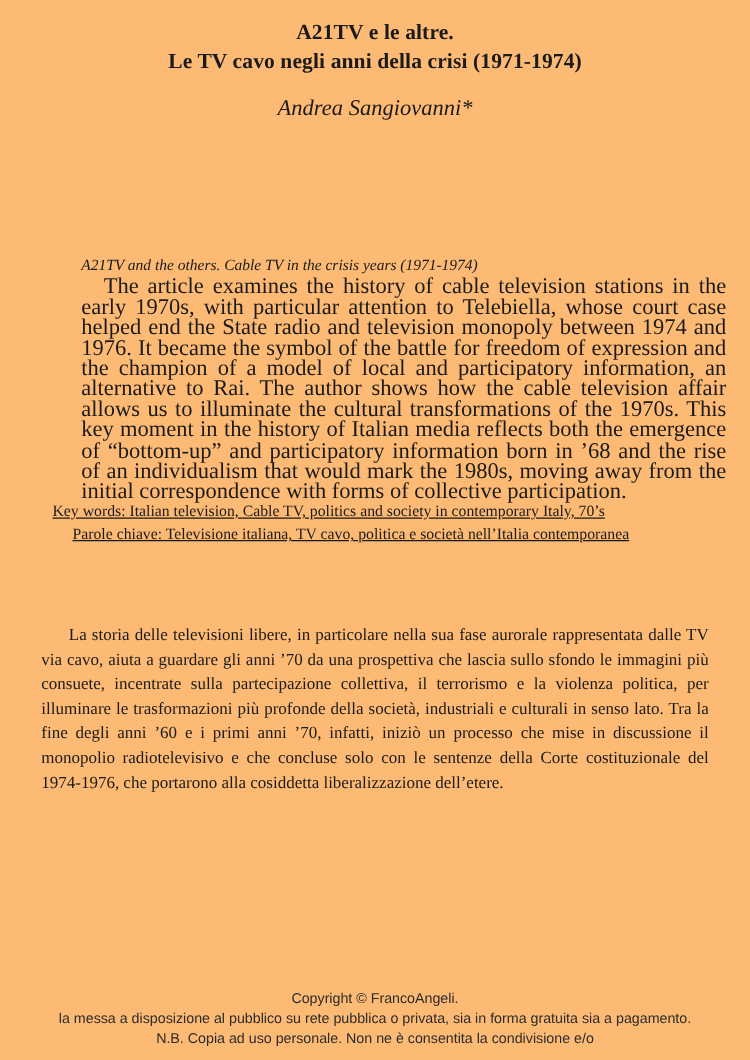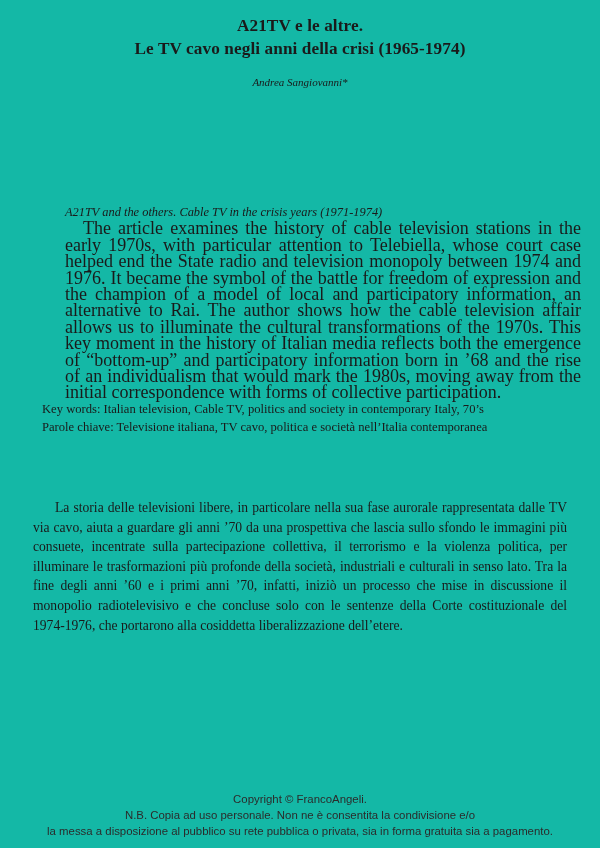--- a/index.html
+++ b/index.html
@@ -11,21 +11,21 @@
     width: 600px;
     height: 848px;
     position: relative;
     font-family: "Liberation Serif", serif;
     color: #1a1a1a;
     overflow: hidden;
   }
   .page {
     position: absolute;
     inset: 0;
-    background: #14b8a6;
+    background: #fdba74;
   }
 
   
   .title-block {
     position: absolute;
     top: 14px;
     left: 0;
     width: 600px;
     text-align: center;
   }
@@ -34,21 +34,21 @@
     font-weight: bold;
     line-height: 23px;
     letter-spacing: 0.1px;
   }
   .author {
     position: absolute;
     top: 76px;
     left: 0;
     width: 600px;
     text-align: center;
-    font-size: 11px;
+    font-size: 18px;
     font-style: italic;
   }
 
   
   .abstract {
     position: absolute;
     top: 204px;
     left: 42px;
     width: 516px;
     margin-left: 23px;
@@ -72,23 +72,25 @@
     position: absolute;
     top: 401px;
     left: 42px;
     width: 516px;
     font-size: 12.6px;
     line-height: 16.4px;
     text-align: justify;
   }
   .keywords p {
     margin: 0;
+    text-decoration: underline;
   }
   .keywords p.second {
     margin-top: 2px;
+    margin-left: 16px;
   }
 
   
   .body-text {
     position: absolute;
     top: 498px;
     left: 33px;
     width: 534px;
     font-size: 13.6px;
     line-height: 19.6px;
@@ -144,38 +146,38 @@
   }
   .copyright div { white-space: nowrap; }
 </style>
 </head>
 <body>
 
 <div class="page">
 
   <div class="title-block">
     <div class="title-line">A21TV e le altre.</div>
-    <div class="title-line">Le TV cavo negli anni della crisi (1965-1974)</div>
+    <div class="title-line">Le TV cavo negli anni della crisi (1971-1974)</div>
   </div>
 
   <div class="author">Andrea Sangiovanni*</div>
 
   <div class="abstract">
     <div class="abstract-title">A21TV and the others. Cable TV in the crisis years (1971-1974)</div>
     <p class="abstract-body">The article examines the history of cable television stations in the early 1970s, with particular attention to Telebiella, whose court case helped end the State radio and television monopoly between 1974 and 1976. It became the symbol of the battle for freedom of expression and the champion of a model of local and participatory information, an alternative to Rai. The author shows how the cable television affair allows us to illuminate the cultural transformations of the 1970s. This key moment in the history of Italian media reflects both the emergence of “bottom-up” and participatory information born in ’68 and the rise of an individualism that would mark the 1980s, moving away from the initial correspondence with forms of collective participation.</p>
   </div>
 
   <div class="keywords">
     <p>Key words: Italian television, Cable TV, politics and society in contemporary Italy, 70’s</p>
     <p class="second">Parole chiave: Televisione italiana, TV cavo, politica e società nell’Italia contemporanea</p>
   </div>
 
   <p class="body-text">La storia delle televisioni libere, in particolare nella sua fase aurorale rappresentata dalle TV via cavo, aiuta a guardare gli anni ’70 da una prospettiva che lascia sullo sfondo le immagini più consuete, incentrate sulla partecipazione collettiva, il terrorismo e la violenza politica, per illuminare le trasformazioni più profonde della società, industriali e culturali in senso lato. Tra la fine degli anni ’60 e i primi anni ’70, infatti, iniziò un processo che mise in discussione il monopolio radiotelevisivo e che concluse solo con le sentenze della Corte costituzionale del 1974-1976, che portarono alla cosiddetta liberalizzazione dell’etere.</p>
 
 
 
   <div class="copyright">
     <div>Copyright © FrancoAngeli.</div>
+    <div>la messa a disposizione al pubblico su rete pubblica o privata, sia in forma gratuita sia a pagamento.</div>
     <div>N.B. Copia ad uso personale. Non ne è consentita la condivisione e/o</div>
-    <div>la messa a disposizione al pubblico su rete pubblica o privata, sia in forma gratuita sia a pagamento.</div>
   </div>
 
 </div>
 
 </body></html>

